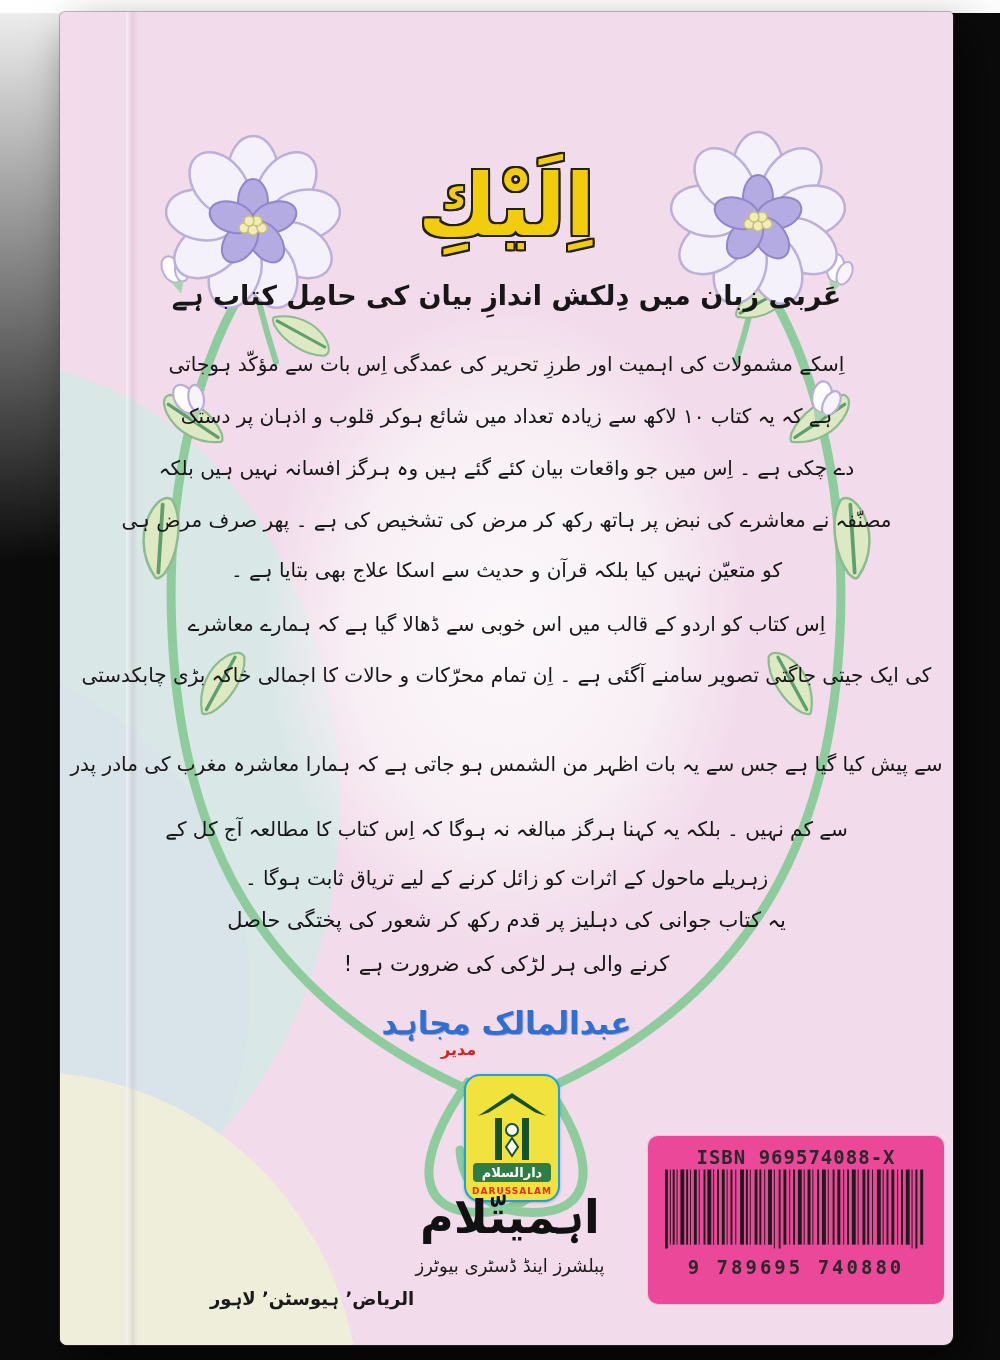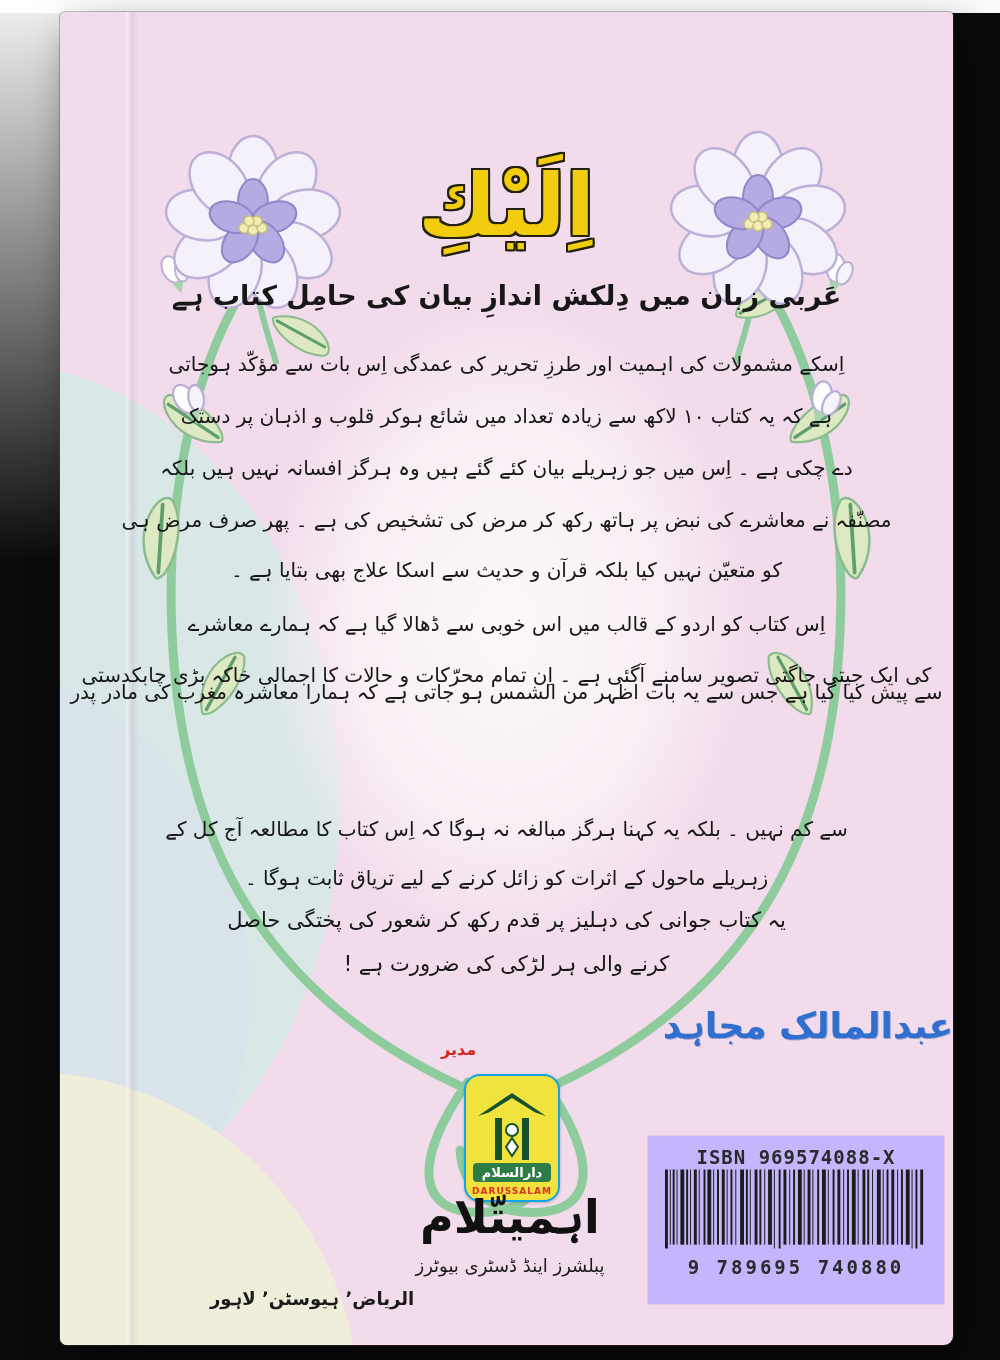--- a/index.html
+++ b/index.html
@@ -26,33 +26,33 @@
     position:absolute;top:146px;left:0;width:100%;text-align:center;direction:rtl;
     font-size:86px;line-height:1.1;font-weight:bold;color:#f2cd0e;
     text-shadow:-2px -2px 0 #23200d, 2px -2px 0 #23200d, -2px 2px 0 #23200d, 2px 2px 0 #23200d,
                 0 -2px 0 #23200d, 0 2px 0 #23200d, -2px 0 0 #23200d, 2px 0 0 #23200d;
   }
   .urdu-line{position:absolute;left:0;width:100%;text-align:center;direction:rtl;
     color:#171717;font-family:"DejaVu Sans",sans-serif;}
   .headline{font-size:27px;font-weight:bold;}
   .body-line{font-size:20px;}
   .closing-line{font-size:21px;}
-  .signature{position:absolute;top:993px;left:0;width:100%;direction:rtl;
-    font-size:36px;font-weight:bold;color:#2f6fd0;
+  .signature{position:absolute;top:993px;left:0;width:100%;text-align:center;direction:rtl;
+    font-size:31px;font-weight:bold;color:#2f6fd0;
     text-shadow:1px 1px 0 rgba(20,60,140,.35);}
   .signature-role{position:absolute;top:1028px;left:0;width:100%;text-align:center;direction:rtl;
     font-size:16px;font-weight:bold;color:#d42420;letter-spacing:1px;}
   .logo{
     position:absolute;left:404px;top:1062px;width:92px;height:124px;
     background:#f2e23d;border:2px solid #0ea5e9;border-radius:16px;
     box-shadow:0 1px 3px rgba(80,60,10,.3);
   }
   .isbn-box{
     position:absolute;left:588px;top:1124px;width:296px;height:168px;
-    background:#c4b5fd;border-radius:2px;box-shadow:0 0 0 1px rgba(120,90,110,.12);
+    background:#ec4899;border-radius:10px;box-shadow:0 0 0 1px rgba(120,90,110,.12);
     text-align:center;
   }
   .isbn-label{margin-top:10px;font-family:"DejaVu Sans Mono",monospace;font-weight:bold;
     font-size:19px;color:#2a2a2a;letter-spacing:1px;}
   .isbn-digits{font-family:"DejaVu Sans Mono",monospace;font-weight:bold;font-size:19px;
     color:#2a2a2a;letter-spacing:3px;margin-top:2px;}
   .publisher-name{position:absolute;top:1178px;left:150px;width:600px;text-align:center;direction:rtl;
     font-size:46px;font-weight:bold;color:#111;}
   .publisher-line1{position:absolute;top:1243px;left:150px;width:600px;text-align:center;direction:rtl;
     font-size:18px;font-weight:normal;color:#1a1a1a;}
@@ -144,27 +144,27 @@
 
   <div class="center-glow"></div>
   <div class="spine-crease"></div>
 
   <div class="title">اِلَيْكِ</div>
 
   <div class="urdu-line headline" style="top:268px">عَربی زبان میں دِلکش اندازِ بیان کی حامِل کتاب ہے</div>
 
   <div class="urdu-line body-line" style="top:340px">اِسکے مشمولات کی اہمیت اور طرزِ تحریر کی عمدگی اِس بات سے مؤکّد ہوجاتی</div>
   <div class="urdu-line body-line" style="top:392px">ہے کہ یہ کتاب ۱۰ لاکھ سے زیادہ تعداد میں شائع ہوکر قلوب و اذہان پر دستک</div>
-  <div class="urdu-line body-line" style="top:444px">دے چکی ہے ۔ اِس میں جو زہریلے بیان کئے گئے ہیں وہ ہرگز افسانہ نہیں ہیں بلکہ</div>
+  <div class="urdu-line body-line" style="top:444px">دے چکی ہے ۔ اِس میں جو واقعات بیان کئے گئے ہیں وہ ہرگز افسانہ نہیں ہیں بلکہ</div>
   <div class="urdu-line body-line" style="top:496px">مصنّفہ نے معاشرے کی نبض پر ہاتھ رکھ کر مرض کی تشخیص کی ہے ۔ پھر صرف مرض ہی</div>
   <div class="urdu-line body-line" style="top:546px">کو متعیّن نہیں کیا بلکہ قرآن و حدیث سے اسکا علاج بھی بتایا ہے ۔</div>
 
   <div class="urdu-line body-line" style="top:600px">اِس کتاب کو اردو کے قالب میں اس خوبی سے ڈھالا گیا ہے کہ ہمارے معاشرے</div>
   <div class="urdu-line body-line" style="top:651px">کی ایک جیتی جاگتی تصویر سامنے آگئی ہے ۔ اِن تمام محرّکات و حالات کا اجمالی خاکہ بڑی چابکدستی</div>
-  <div class="urdu-line body-line" style="top:668px">سے پیش کیا گیا ہے جس سے یہ بات اظہر من الشمس ہو جاتی ہے کہ ہمارا معاشرہ مغرب کی مادر پدر</div>
+  <div class="urdu-line body-line" style="top:740px">سے پیش کیا گیا ہے جس سے یہ بات اظہر من الشمس ہو جاتی ہے کہ ہمارا معاشرہ مغرب کی مادر پدر</div>
   <div class="urdu-line body-line" style="top:805px">سے کم نہیں ۔ بلکہ یہ کہنا ہرگز مبالغہ نہ ہوگا کہ اِس کتاب کا مطالعہ آج کل کے</div>
   <div class="urdu-line body-line" style="top:854px">زہریلے ماحول کے اثرات کو زائل کرنے کے لیے تریاق ثابت ہوگا ۔</div>
 
   <div class="urdu-line closing-line" style="top:896px">یہ کتاب جوانی کی دہلیز پر قدم رکھ کر شعور کی پختگی حاصل</div>
   <div class="urdu-line closing-line" style="top:940px">کرنے والی ہر لڑکی کی ضرورت ہے !</div>
 
   <div class="signature">عبدالمالک مجاہد</div>
   <div class="signature-role" style="transform:translateX(-48px)">مدیر</div>
 
   <div class="logo">

